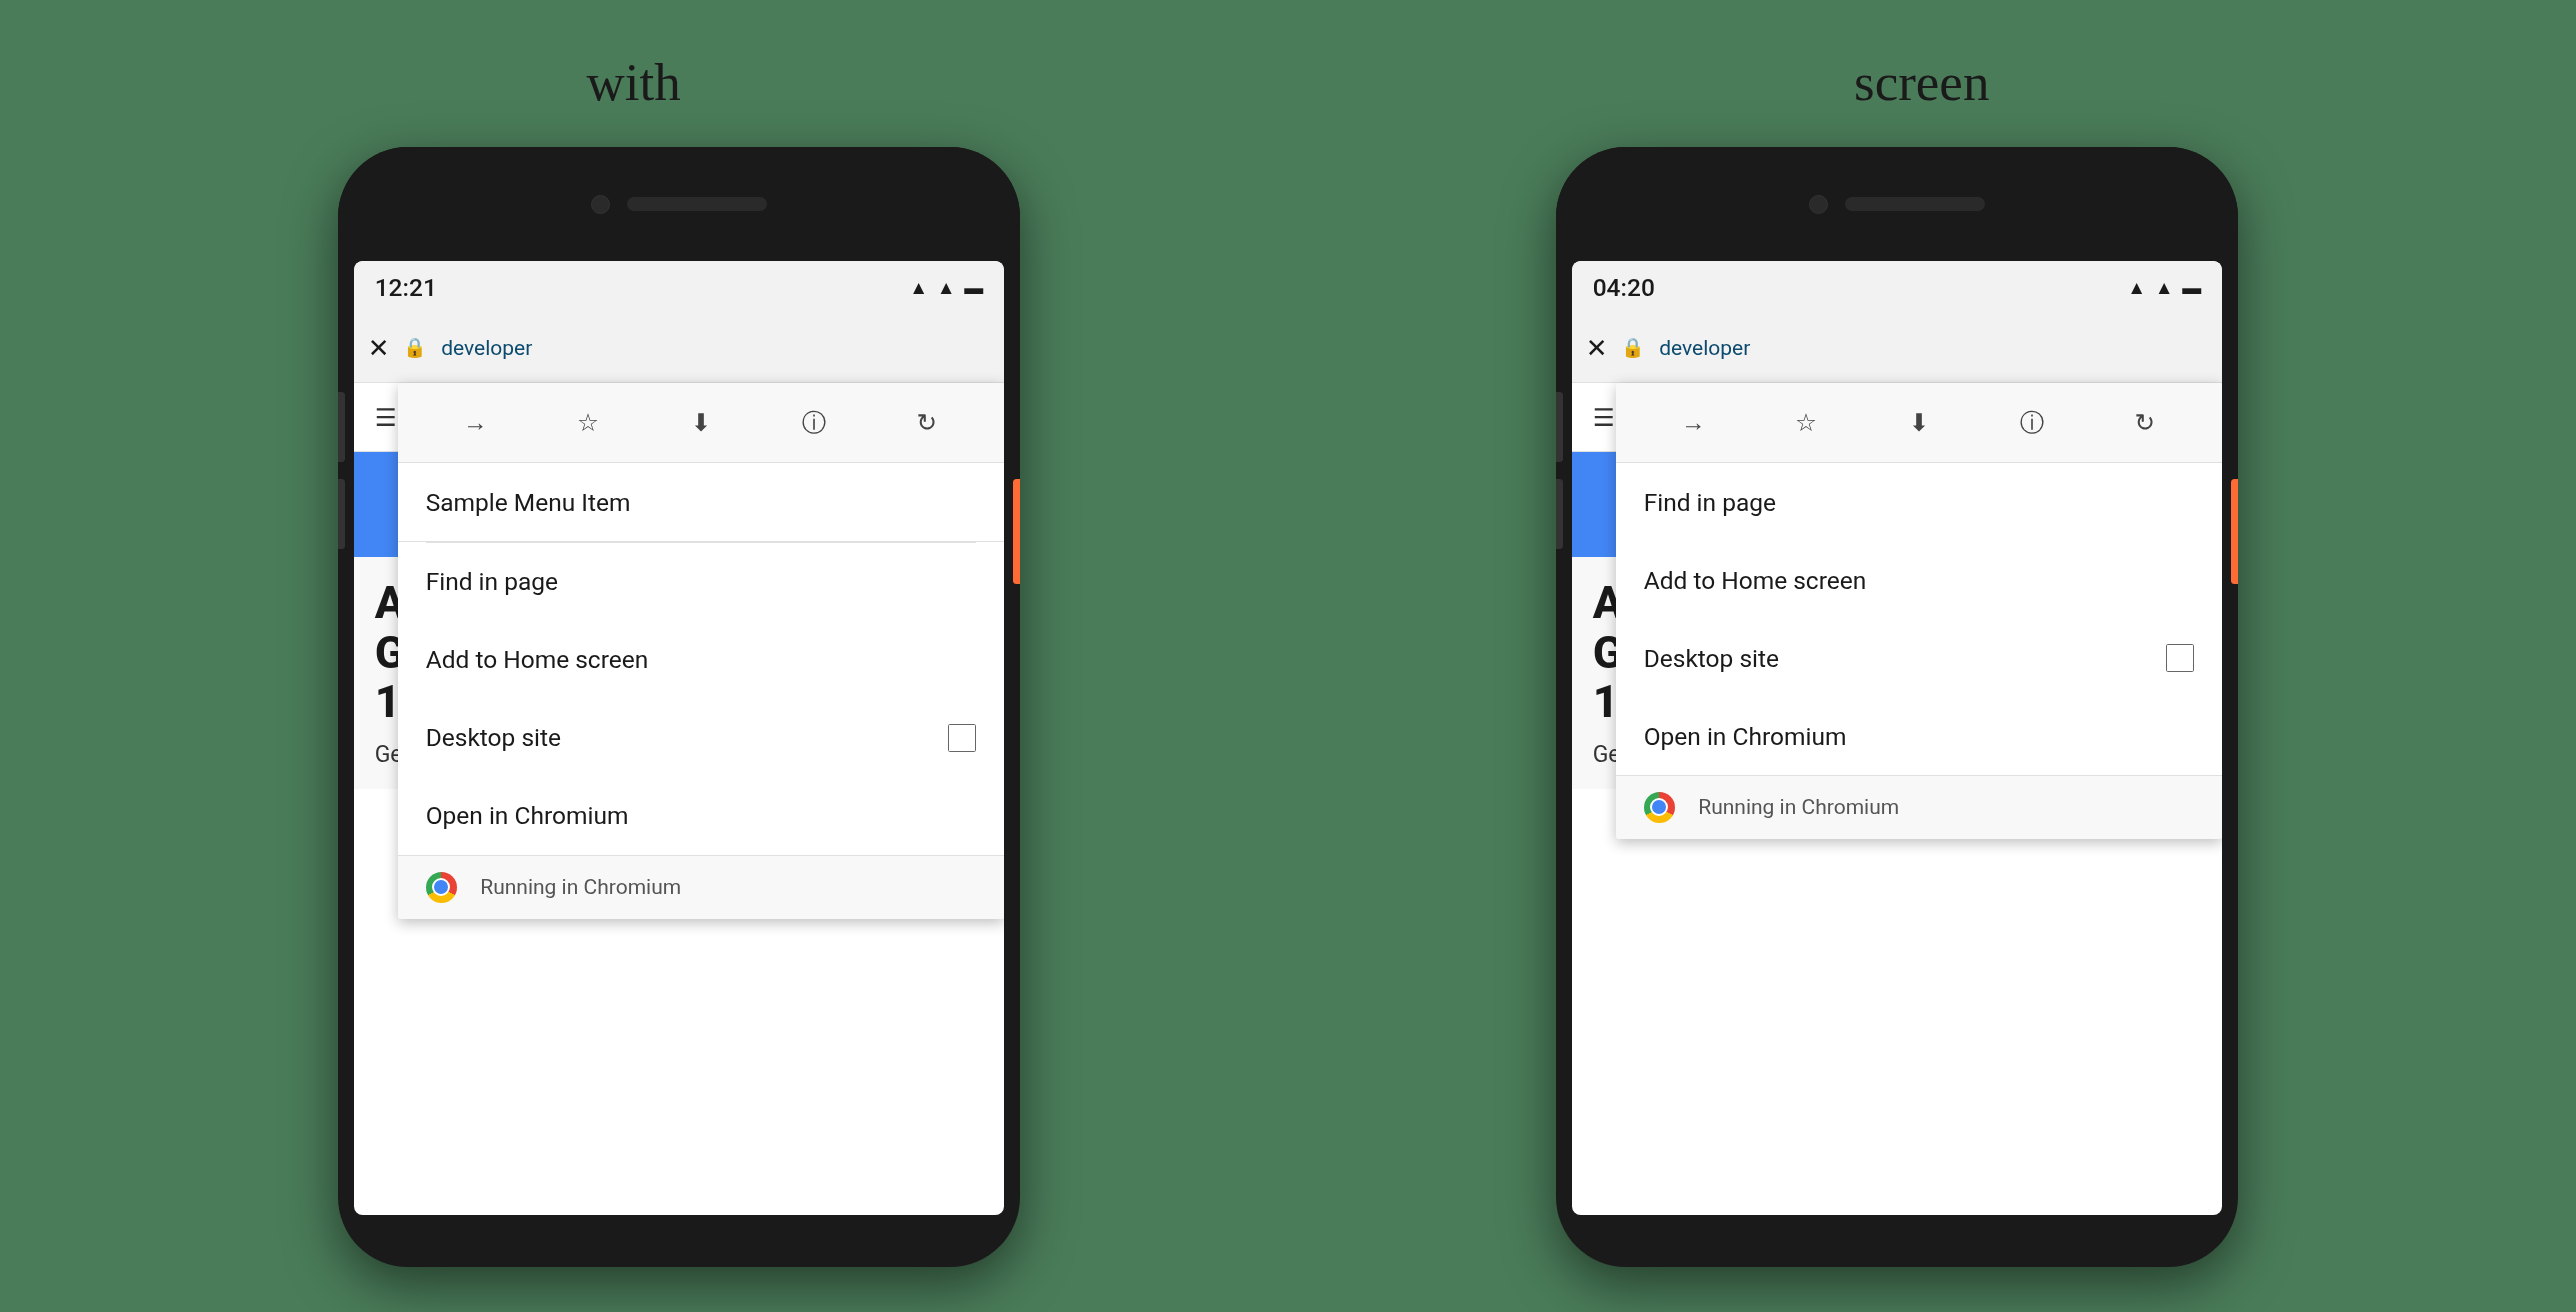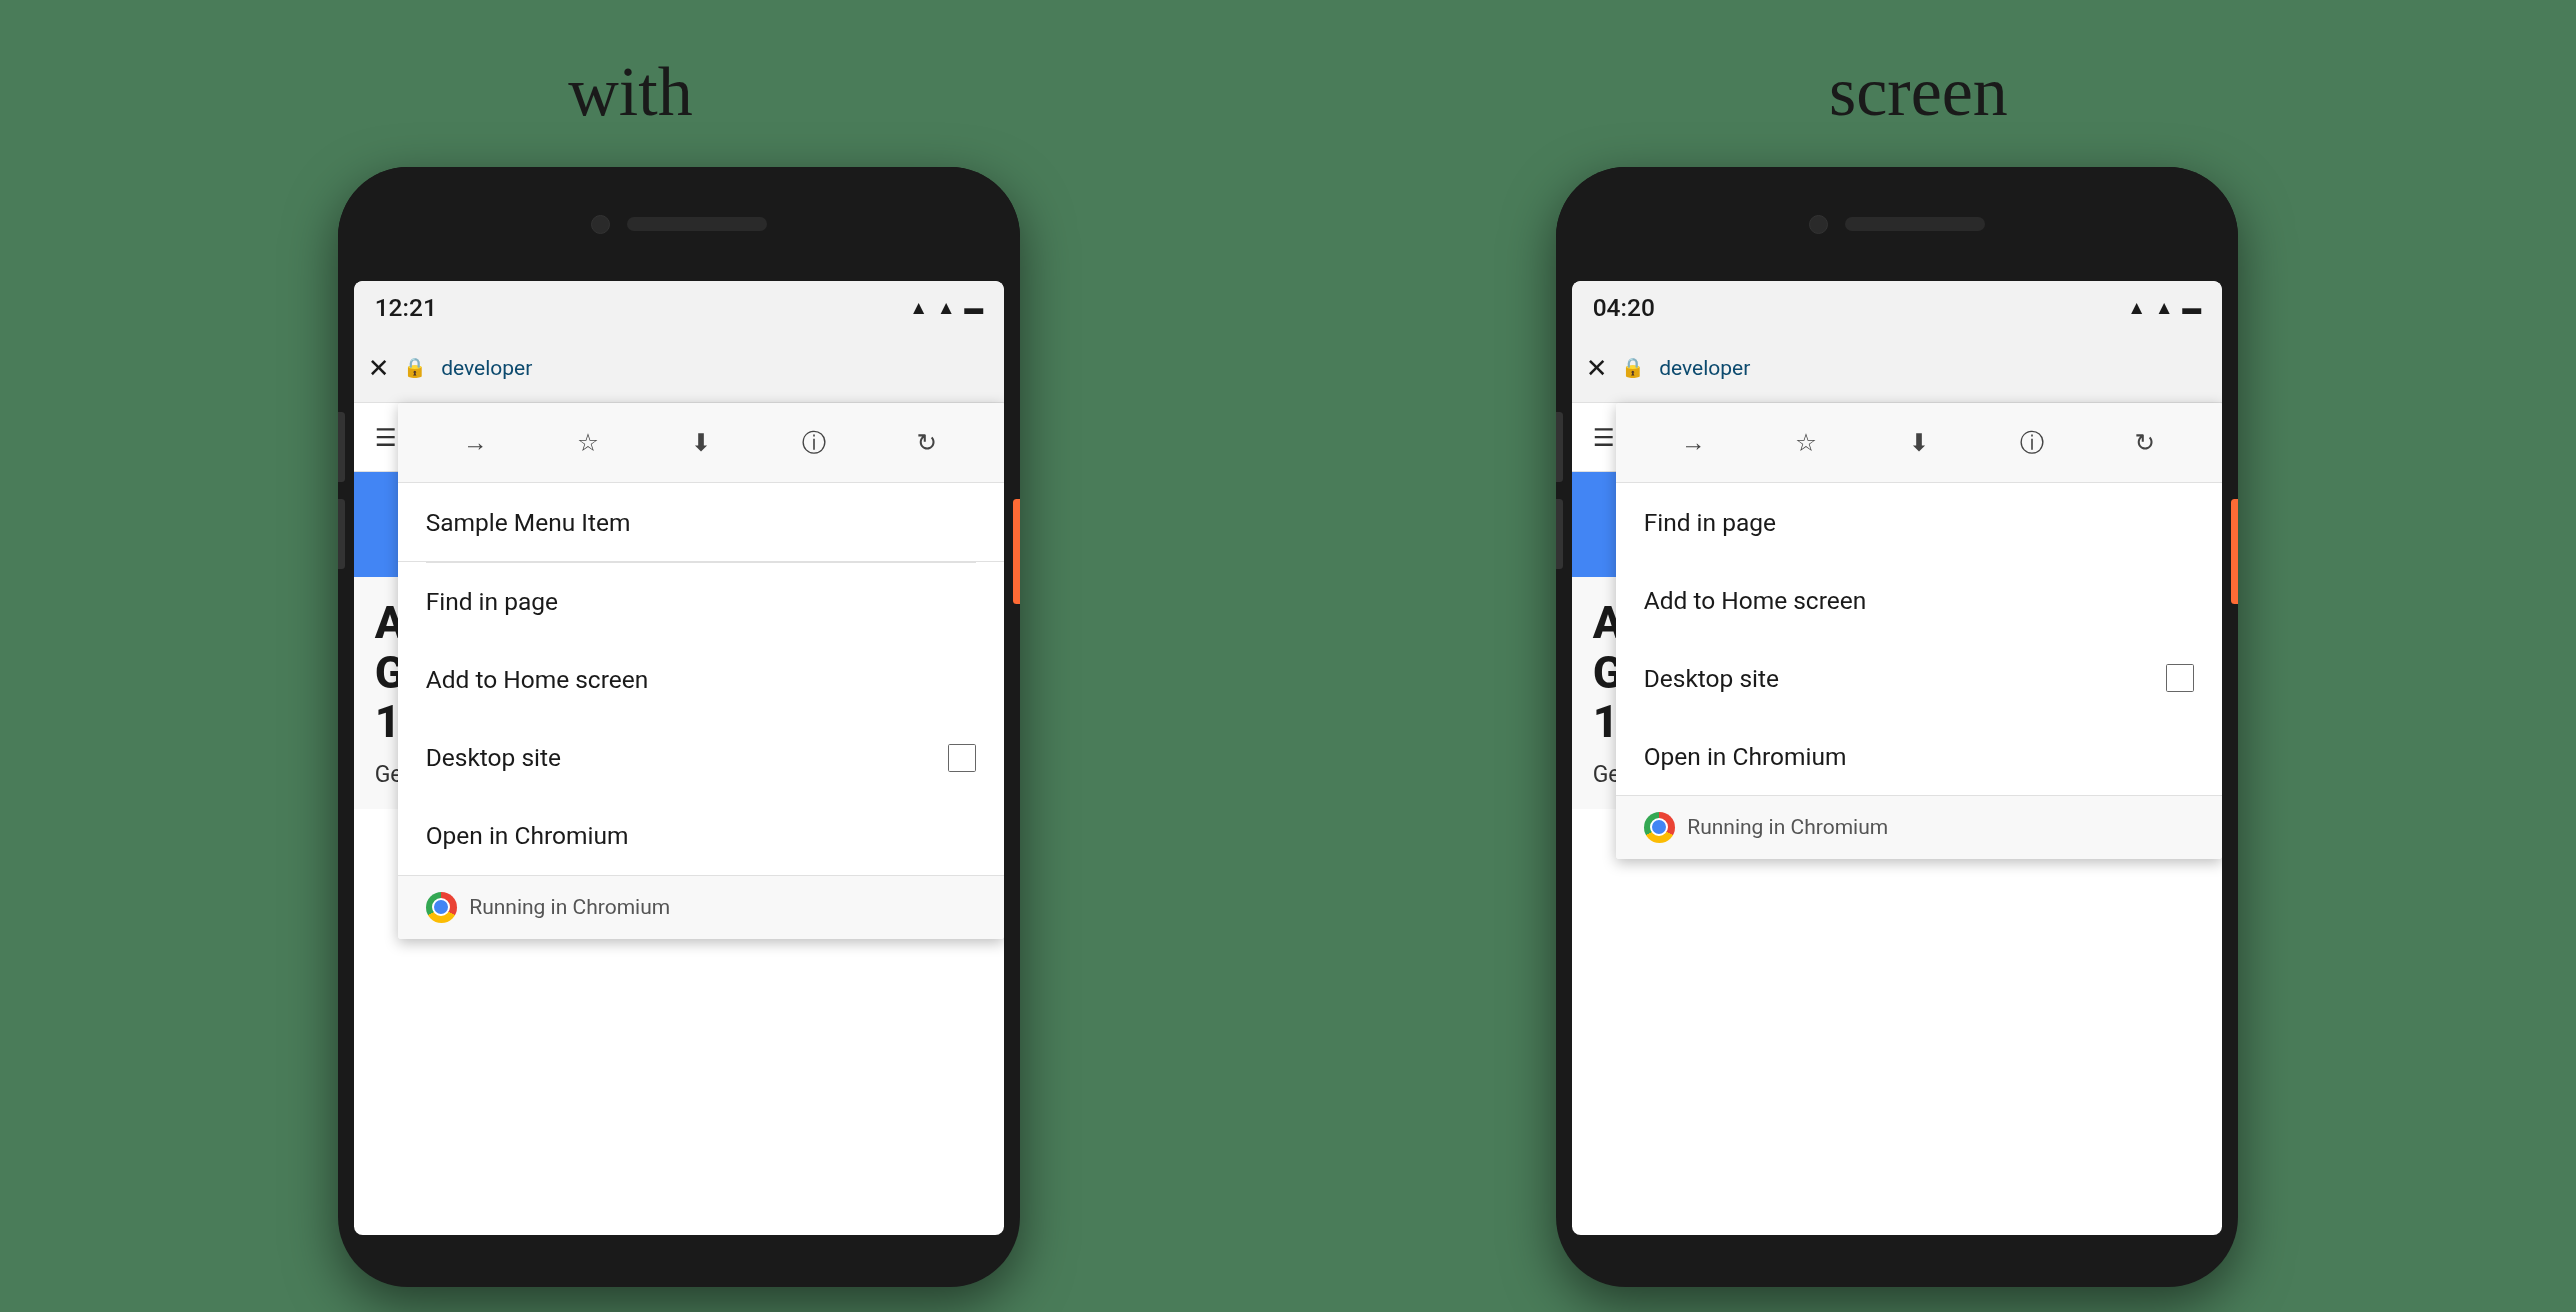--- a/index.html
+++ b/index.html
@@ -17,21 +17,21 @@
 
     .labels-row {
       display: flex;
       width: 100%;
       justify-content: space-around;
       padding-top: 52px;
       padding-bottom: 35px;
     }
 
     .label {
-      font-size: 70px;
+      font-size: 53px;
       color: #1a1a1a;
       font-weight: 400;
       font-family: Georgia, serif;
     }
 
     .phones-row {
       display: flex;
       width: 100%;
       justify-content: space-around;
       align-items: flex-start;
@@ -233,21 +233,21 @@
       width: 28px;
       height: 28px;
       border: 1.7px solid #666;
       border-radius: 1.7px;
     }
 
     .menu-footer {
       padding: 15.7px 28px;
       display: flex;
       align-items: center;
-      gap: 12px;
+      gap: 23px;
       background: #f8f8f8;
       border-top: 0.9px solid #e0e0e0;
     }
 
     .chromium-icon {
       width: 31.5px;
       height: 31.5px;
       border-radius: 50%;
       background: conic-gradient(#ea4335 0deg 120deg, #fbbc04 120deg 240deg, #34a853 240deg 360deg);
       position: relative;

